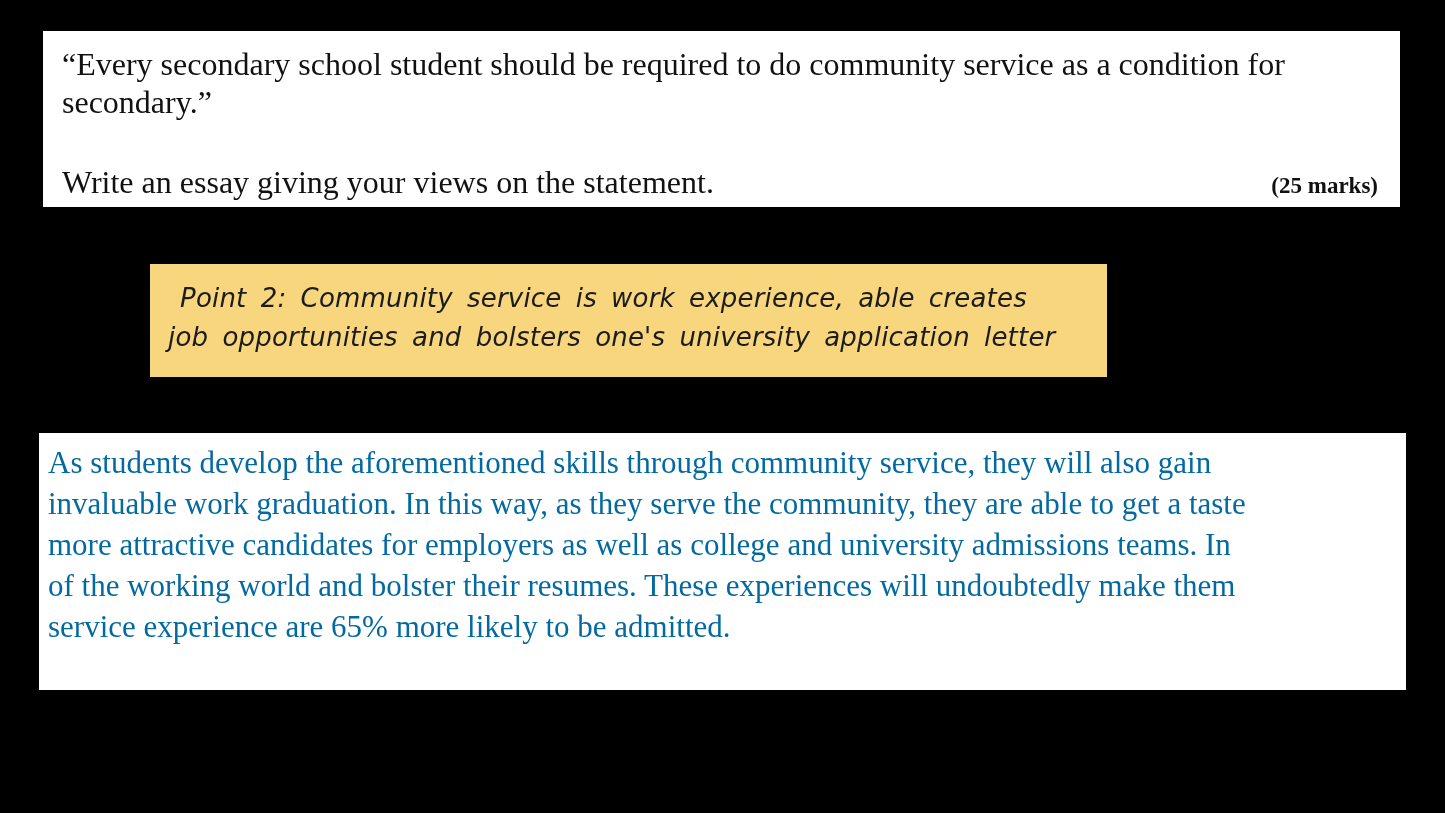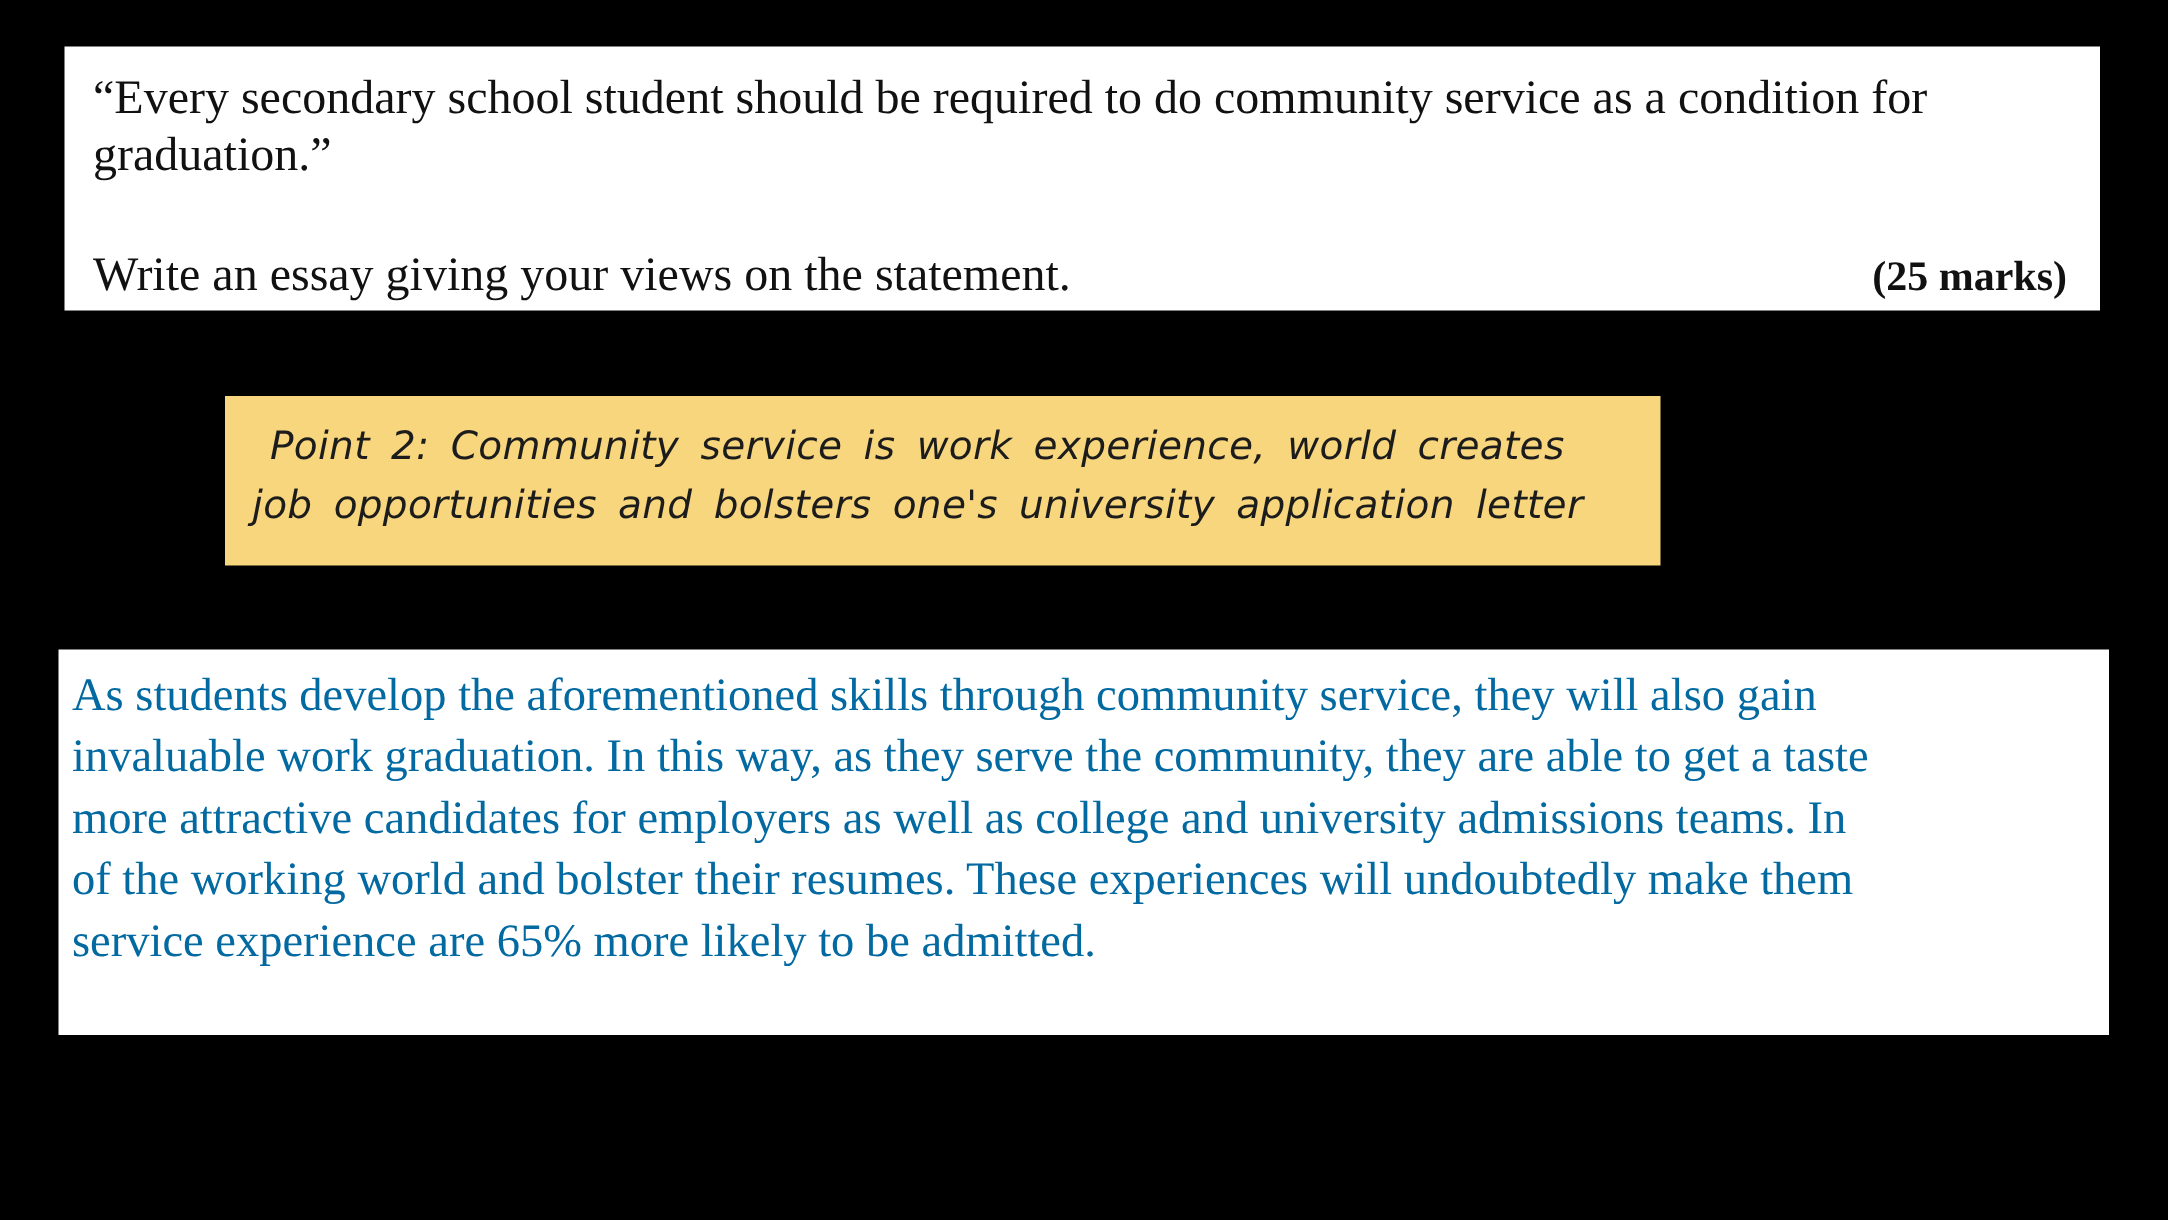--- a/index.html
+++ b/index.html
@@ -40,21 +40,21 @@
     justify-content: space-between;
     align-items: baseline;
     margin-top: 42px;
   }
   .exam-box .instruction {
     font-size: 32px;
     line-height: 38px;
     white-space: nowrap;
   }
   .exam-box .marks {
-    font-size: 28px;
+    font-size: 23px;
     line-height: 38px;
     font-weight: bold;
     white-space: nowrap;
   }
   
   .point-box {
     position: absolute;
     left: 150px;
     top: 264px;
     width: 957px;
@@ -96,29 +96,29 @@
     white-space: nowrap;
   }
 </style>
 </head>
 <body>
 
 <div class="stage">
 
   <div class="exam-box">
     <div class="quote-line">“Every secondary school student should be required to do community service as a condition for</div>
-    <div class="quote-line">graduation.”</div>
+    <div class="quote-line">secondary.”</div>
     <div class="instruction-row">
       <span class="instruction">Write an essay giving your views on the statement.</span>
       <span class="marks">(25 marks)</span>
     </div>
   </div>
 
   <div class="point-box">
-    <div class="note-line first">Point 2: Community service is work experience, world creates</div>
+    <div class="note-line first">Point 2: Community service is work experience, able creates</div>
     <div class="note-line">job opportunities and bolsters one's university application letter</div>
   </div>
 
   <div class="essay-box">
     <div class="essay-line">As students develop the aforementioned skills through community service, they will also gain</div>
     <div class="essay-line">invaluable work graduation. In this way, as they serve the community, they are able to get a taste</div>
     <div class="essay-line">more attractive candidates for employers as well as college and university admissions teams. In</div>
     <div class="essay-line">of the working world and bolster their resumes. These experiences will undoubtedly make them</div>
     <div class="essay-line">service experience are 65% more likely to be admitted.</div>
   </div>

